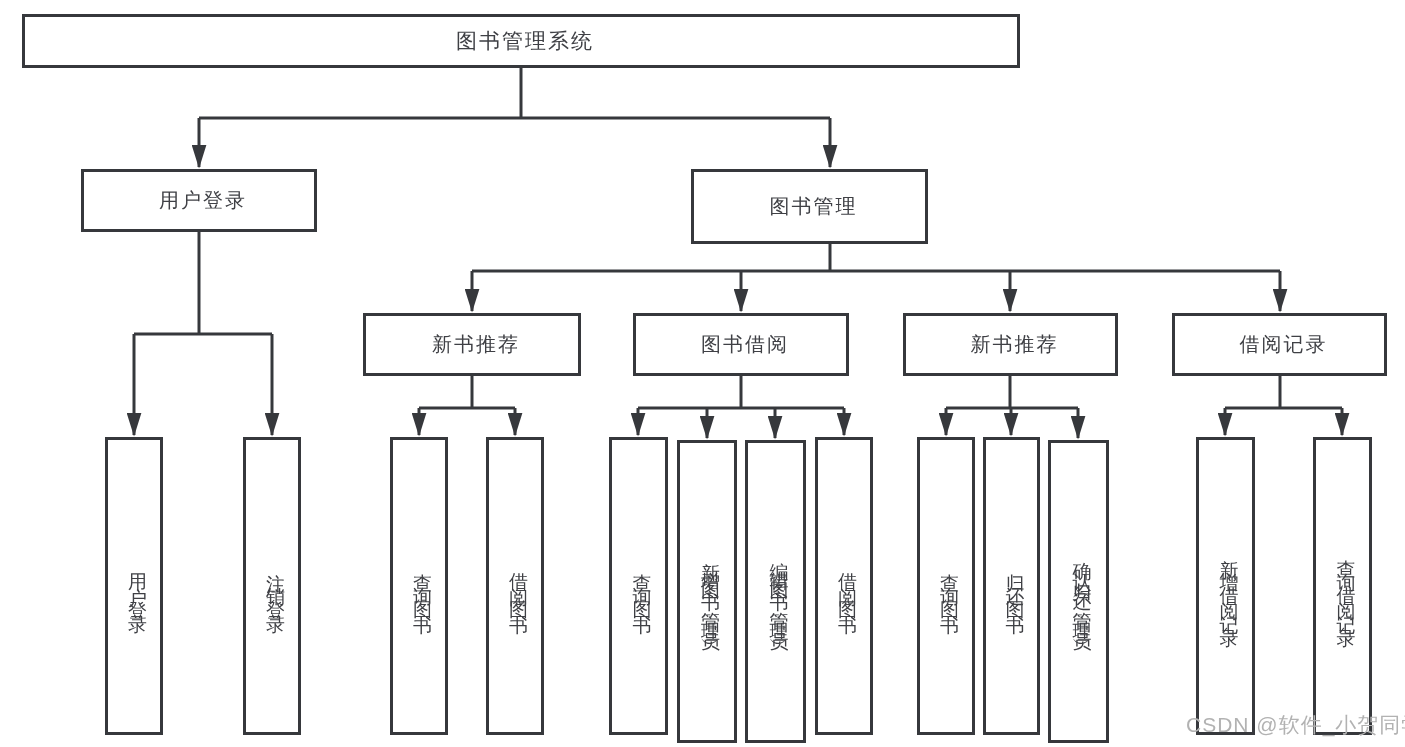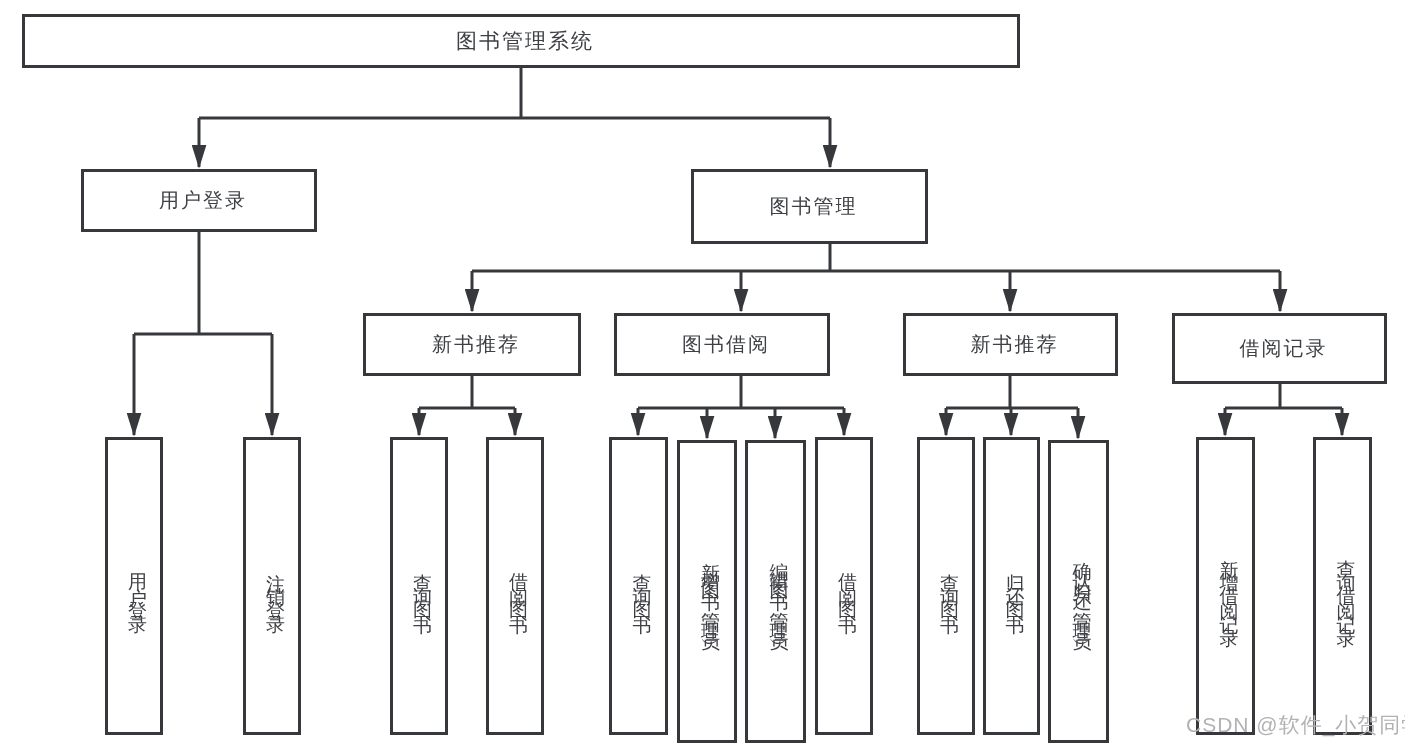--- a/index.html
+++ b/index.html
@@ -96,23 +96,23 @@
       <line x1="1342" y1="408" x2="1342" y2="435" marker-end="url(#arw)"></line>
     </g>
   </svg>
 
   <div class="box h root" style="left:22px;top:14px;width:998px;height:54px">图书管理系统</div>
 
   <div class="box h" style="left:81px;top:169px;width:236px;height:63px">用户登录</div>
   <div class="box h" style="left:691px;top:169px;width:237px;height:75px">图书管理</div>
 
   <div class="box h" style="left:363px;top:313px;width:218px;height:63px">新书推荐</div>
-  <div class="box h" style="left:614px;top:313px;width:216px;height:63px">图书借阅</div>
+  <div class="box h" style="left:633px;top:313px;width:216px;height:63px">图书借阅</div>
   <div class="box h" style="left:903px;top:313px;width:215px;height:63px">新书推荐</div>
-  <div class="box h" style="left:1172px;top:313px;width:215px;height:71px">借阅记录</div>
+  <div class="box h" style="left:1172px;top:313px;width:215px;height:63px">借阅记录</div>
 
   <div class="box v" style="left:105px;top:437px;width:58px;height:298px">用户登录</div>
   <div class="box v" style="left:243px;top:437px;width:58px;height:298px">注销登录</div>
 
   <div class="box v" style="left:390px;top:437px;width:58px;height:298px">查询图书</div>
   <div class="box v" style="left:486px;top:437px;width:58px;height:298px">借阅图书</div>
 
   <div class="box v" style="left:609px;top:437px;width:59px;height:298px">查询图书</div>
   <div class="box v long" style="left:677px;top:440px;width:60px;height:303px">新增图书（管理员）</div>
   <div class="box v long" style="left:745px;top:440px;width:61px;height:303px">编辑图书（管理员）</div>

